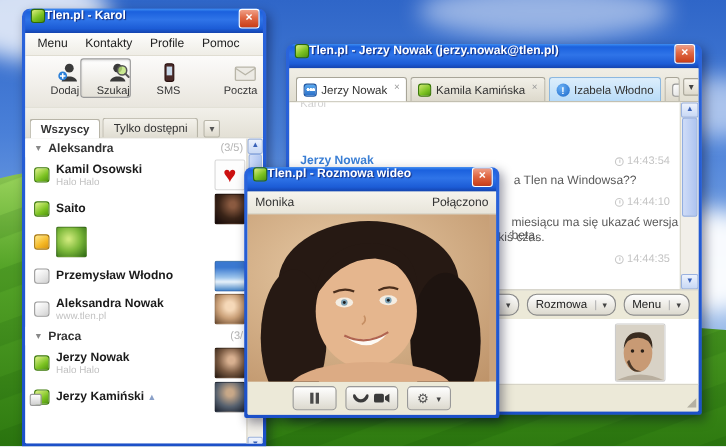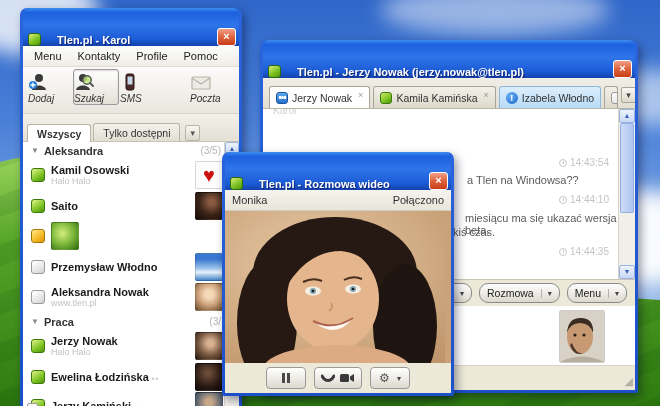--- a/index.html
+++ b/index.html
@@ -10,41 +10,41 @@
   .c1{left:-40px;top:-25px;width:140px;height:80px;}
   .c2{left:545px;top:190px;width:180px;height:95px;background:rgba(255,255,255,.95);}
   .c3{left:590px;top:70px;width:120px;height:55px;background:rgba(255,255,255,.55);}
   .c4{left:380px;top:-15px;width:230px;height:50px;background:rgba(255,255,255,.5);}
   .hill{position:absolute;left:0;top:0;width:660px;height:406px;}
 
   
   .window{position:absolute;border-radius:7px 7px 2px 2px;padding:0 3px 3px;
     background:linear-gradient(180deg,#2a64dc,#1c50c8);
     box-shadow:3px 4px 10px rgba(0,0,30,.4);}
-  .titlebar{height:38px;display:flex;align-items:flex-end;gap:16px;padding:0 3px 0 5px;
+  .titlebar{height:22px;display:flex;align-items:flex-start;gap:0;padding:0 3px 0 5px;
     border-radius:6px 6px 0 0;
     background:linear-gradient(180deg,#3d8df2 0%,#1b61de 12%,#2f74e8 45%,#1c5cd6 82%,#1443ae 100%);}
   .title-text{flex:1;font-size:11px;font-weight:bold;color:#fff;white-space:nowrap;
     overflow:hidden;text-shadow:1px 1px 1px rgba(0,0,60,.6);}
   .tlen-ic{width:13px;height:13px;border-radius:3px;flex-shrink:0;
     background:linear-gradient(145deg,#cfe870 10%,#7cc322 55%,#4f9410);border:1px solid #2e6a06;box-sizing:border-box;}
   .closebtn{width:17px;height:16px;border:1px solid #fff;border-radius:3px;flex-shrink:0;
     background:linear-gradient(180deg,#f0a088 0%,#e06844 45%,#c83c16 100%);
     color:#fff;font-size:11px;font-weight:bold;line-height:14px;text-align:center;cursor:pointer;}
   .winbody{background:#ece9d8;border-radius:0 0 1px 1px;overflow:hidden;}
 
   
   .win-contacts{left:20px;top:8px;width:216px;height:398px;z-index:10;}
   .win-contacts .winbody{height:373px;background:#fff;}
   .menubar{display:flex;gap:2px;align-items:center;height:20px;background:linear-gradient(#fdfdfc,#efede6);
     border-bottom:1px solid #e0ddd2;padding:0 4px;}
   .menubar span{font-size:11px;color:#222;padding:2px 7px;cursor:default;}
   .toolbar{display:flex;align-items:flex-start;height:44px;background:linear-gradient(#fcfbfa,#e9e6de);
     border-bottom:1px solid #d8d5c8;padding:2px 4px 0;}
-  .tool{display:flex;flex-direction:column;align-items:flex-start;width:44px;padding-top:2px;border:1px solid transparent;border-radius:3px;font-style:italic;}
+  .tool{display:flex;flex-direction:column;align-items:flex-end;width:44px;padding-top:2px;border:1px solid transparent;border-radius:3px;}
   .tool .tlabel{font-size:10px;color:#333;margin-top:1px;}
   .tool.pressed{border:1px solid #9a9a9a;background:linear-gradient(#ffffff,#e4e1d8);box-shadow:inset 0 1px 2px rgba(0,0,0,.15);}
   .tool.mail{margin-left:auto;}
   .tool svg{display:block;}
   .filtertabs{display:flex;align-items:flex-end;height:24px;background:linear-gradient(#f2f0ea,#e3e0d5);
     padding:3px 4px 0;border-bottom:1px solid #c8c5b8;}
   .ftab{font-size:10.5px;color:#333;padding:3px 9px 2px;border:1px solid #b8b5a8;border-bottom:none;
     border-radius:3px 3px 0 0;background:linear-gradient(#f4f2ec,#e0ddd2);margin-right:2px;white-space:nowrap;}
   .ftab.active{background:#fff;font-weight:bold;position:relative;top:1px;}
   .fchev{margin-left:3px;font-size:9px;color:#555;border:1px solid #b8b5a8;border-radius:2px;
@@ -278,27 +278,20 @@
         </div>
         <div class="crow tall">
           <span class="pres online"></span>
           <div class="cinfo">
             <div class="cname">Jerzy Nowak</div>
             <div class="cstatus">Halo Halo</div>
           </div>
           <span class="avatar av-jerzyn"></span>
         </div>
         <div class="crow">
-          <span class="pres online"></span>
-          <div class="cinfo">
-            <div class="cname"><span>Ewelina Łodzińska</span> <span class="badges">▪▪</span></div>
-          </div>
-          <span class="avatar av-ewelina"></span>
-        </div>
-        <div class="crow">
           <span class="pres online dual"></span>
           <div class="cinfo">
             <div class="cname"><span>Jerzy Kamiński</span> <span class="caret">▲</span></div>
           </div>
           <span class="avatar av-kaminski"></span>
         </div>
 
         <div class="vscroll" style="top:0;height:285px;">
           <div class="sarrow">▲</div>
           <div class="sthumb"></div>

